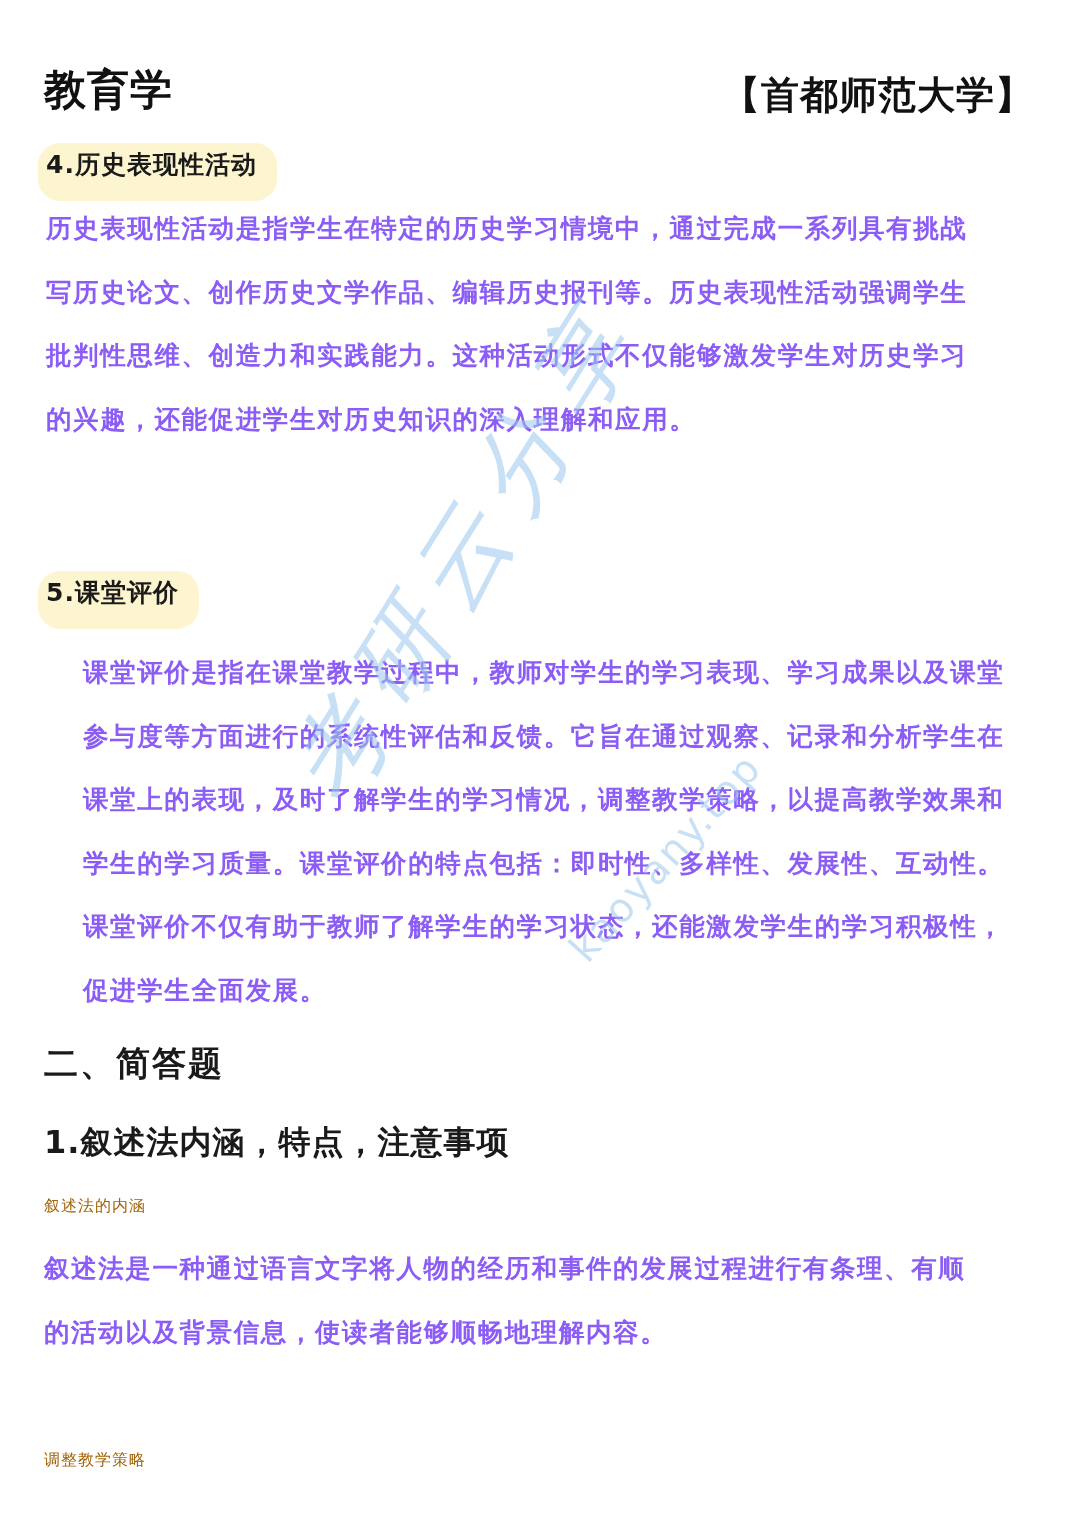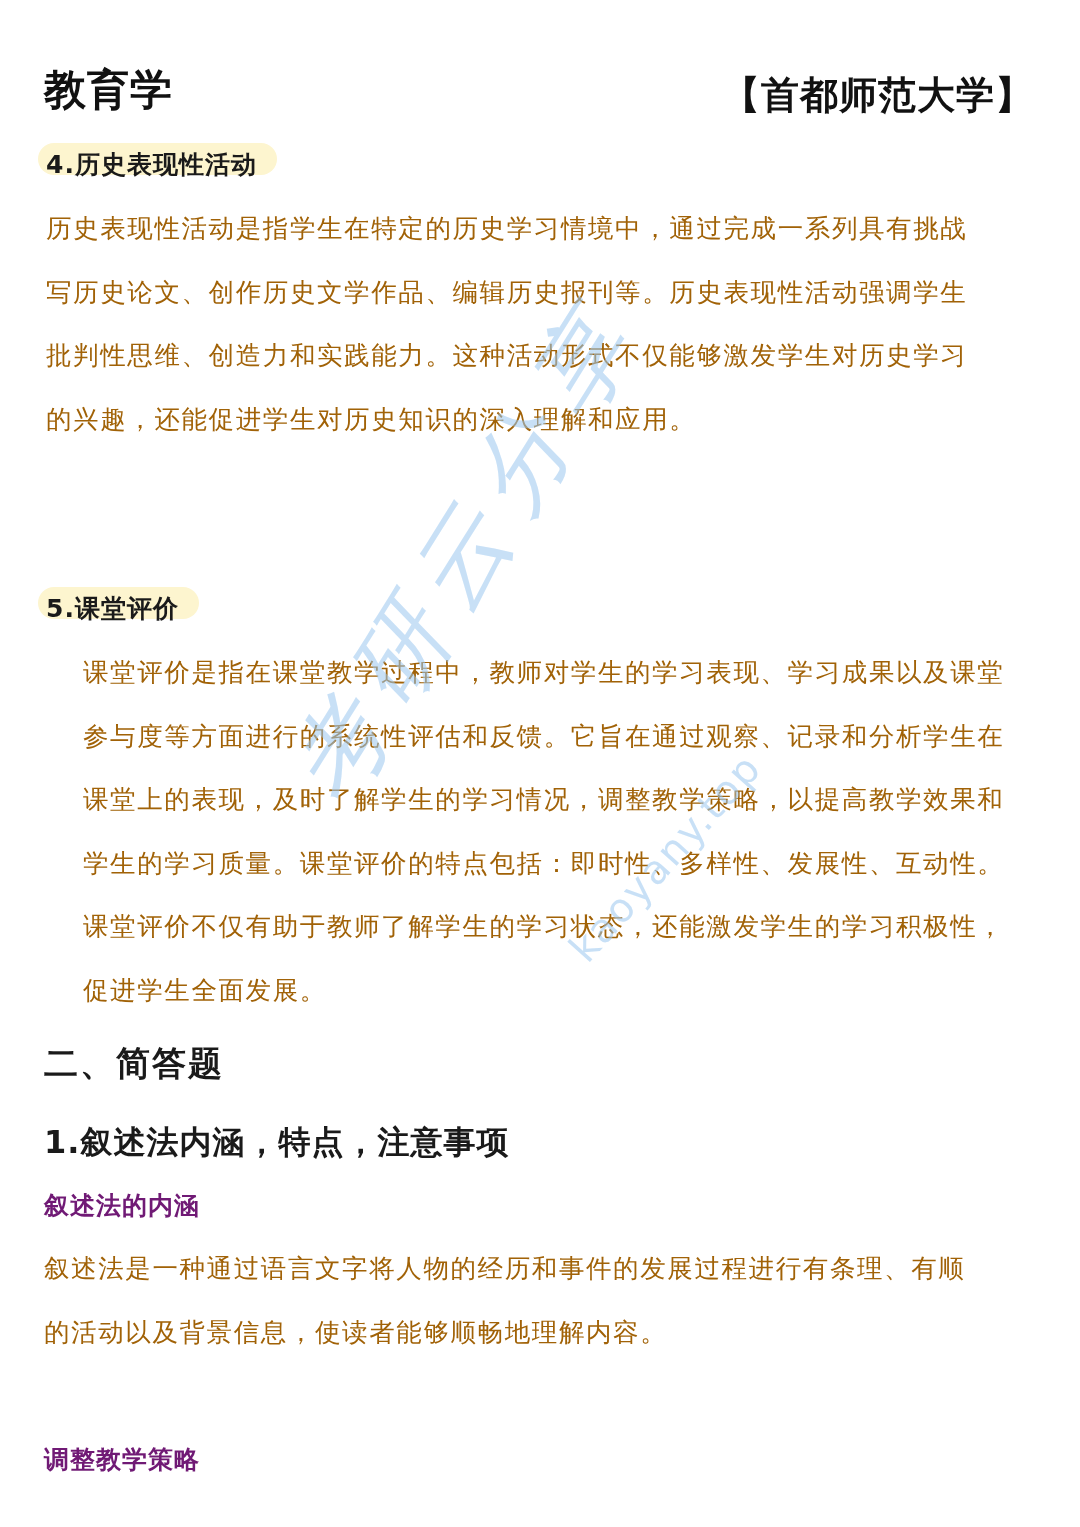--- a/index.html
+++ b/index.html
@@ -39,39 +39,39 @@
     font-size: 38px;
     font-weight: bold;
     color: #111111;
     line-height: 50px;
     letter-spacing: 1px;
     margin-left: 48px;
   }
   .pill-heading {
     position: absolute;
     left: 38px;
-    height: 32px;
+    height: 58px;
     padding: 0 20px 0 8px;
     background: #fdf5cf;
     border-radius: 22px;
     font-size: 25px;
     line-height: 44px;
     font-weight: bold;
     color: #1a1a1a;
     letter-spacing: 1px;
   }
   .para {
     position: absolute;
     left: 46px;
     width: 1000px;
     font-size: 25.5px;
     line-height: 63.5px;
-    color: #a16207;
+    color: #8b5cf6;
     letter-spacing: 1.6px;
-    font-weight: 400;
+    font-weight: 700;
     margin: 0;
   }
   .para .line {
     display: block;
     white-space: nowrap;
   }
   .section-title {
     position: absolute;
     left: 44px;
     top: 1040px;
@@ -86,25 +86,25 @@
     left: 44px;
     font-size: 32px;
     line-height: 36px;
     font-weight: bold;
     color: #1a1a1a;
     letter-spacing: 1px;
   }
   .sub-heading {
     position: absolute;
     left: 44px;
-    font-size: 25px;
+    font-size: 16px;
     line-height: 36px;
-    color: #701a75;
+    color: #a16207;
     letter-spacing: 1px;
-    font-weight: 700;
+    font-weight: 400;
   }
   .watermark {
     position: absolute;
     pointer-events: none;
     color: #9cc8f0;
     opacity: 0.55;
     font-family: "DejaVu Serif", serif;
   }
   .wm-cn {
     left: 260px;
@@ -134,21 +134,21 @@
 </div>
 
 <div class="pill-heading" style="top:143px;">4.历史表现性活动</div>
 <div class="para" style="top:197px;">
   <span class="line">历史表现性活动是指学生在特定的历史学习情境中，通过完成一系列具有挑战</span>
   <span class="line">写历史论文、创作历史文学作品、编辑历史报刊等。历史表现性活动强调学生</span>
   <span class="line">批判性思维、创造力和实践能力。这种活动形式不仅能够激发学生对历史学习</span>
   <span class="line">的兴趣，还能促进学生对历史知识的深入理解和应用。</span>
 </div>
 
-<div class="pill-heading" style="top:587px;">5.课堂评价</div>
+<div class="pill-heading" style="top:571px;">5.课堂评价</div>
 <div class="para" style="top:641px;margin-left:37px;">
   <span class="line">课堂评价是指在课堂教学过程中，教师对学生的学习表现、学习成果以及课堂</span>
   <span class="line">参与度等方面进行的系统性评估和反馈。它旨在通过观察、记录和分析学生在</span>
   <span class="line">课堂上的表现，及时了解学生的学习情况，调整教学策略，以提高教学效果和</span>
   <span class="line">学生的学习质量。课堂评价的特点包括：即时性、多样性、发展性、互动性。</span>
   <span class="line">课堂评价不仅有助于教师了解学生的学习状态，还能激发学生的学习积极性，</span>
   <span class="line">促进学生全面发展。</span>
 </div>
 
 <div class="section-title">二、简答题</div>

